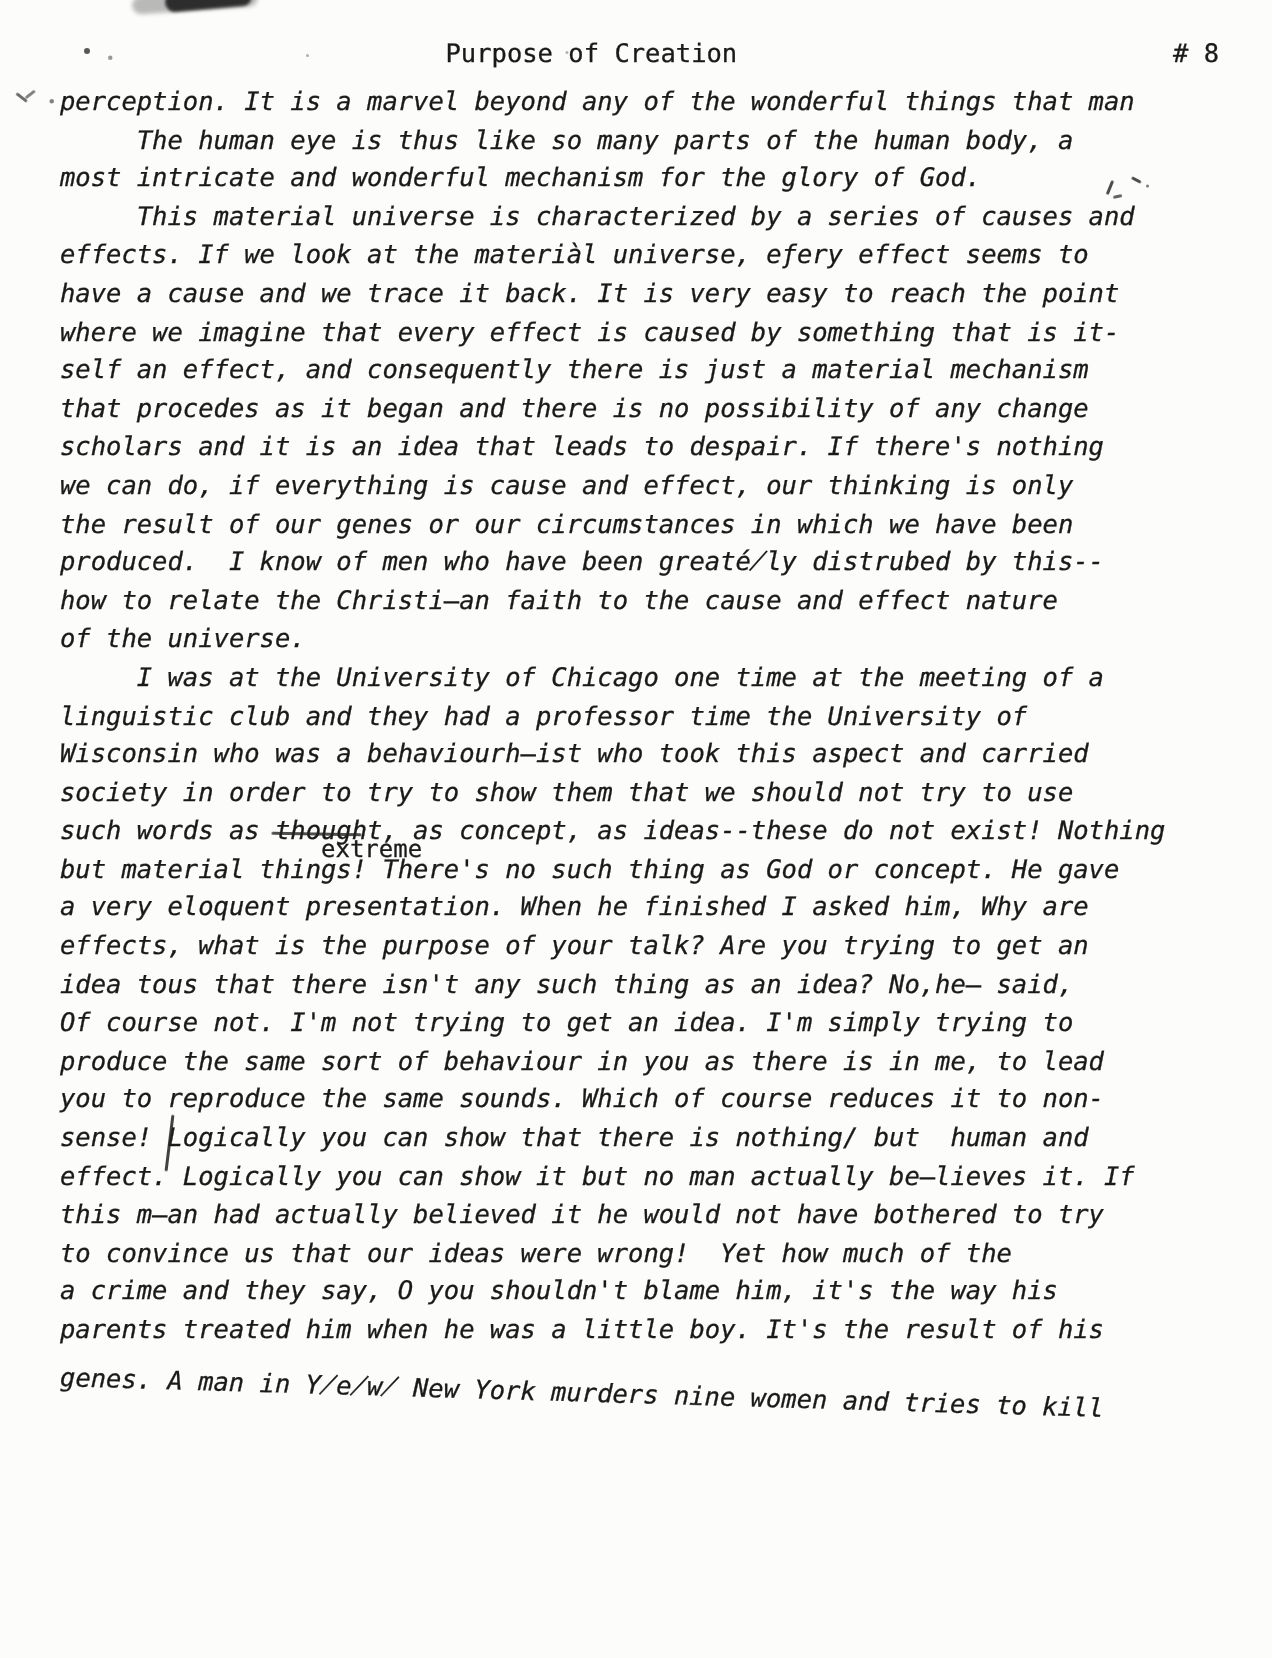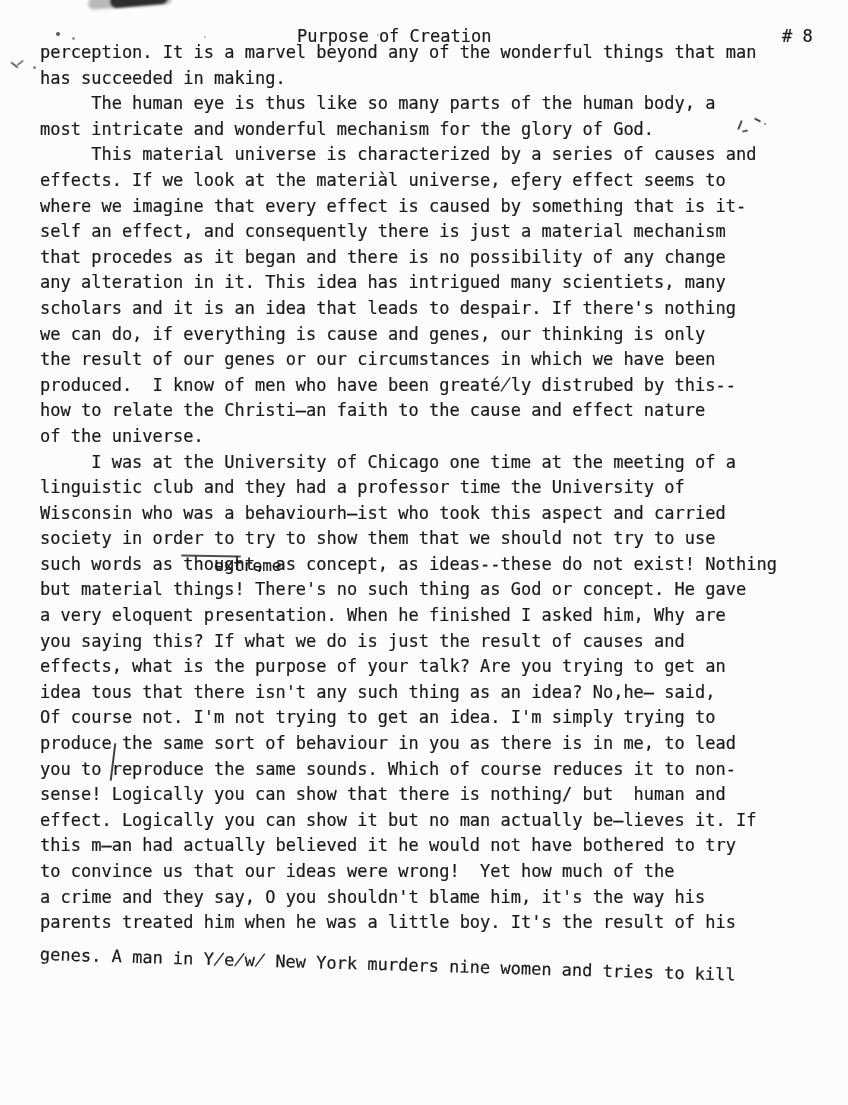--- a/index.html
+++ b/index.html
@@ -8,21 +8,21 @@
     background:#fcfcfa;
     font-family:"DejaVu Sans Mono",monospace;
     color:#1a1a1a;
     overflow:hidden;
     position:relative;
   }
   .page{position:absolute;inset:0;}
   .header{position:absolute;top:26px;left:0;width:848px;height:22px;font-size:17px;}
   .title{position:absolute;left:297px;top:0;white-space:pre;}
   .pagenum{position:absolute;left:782px;top:0;white-space:pre;}
-  .body-lines{position:absolute;top:40px;left:40px;width:790px;}
+  .body-lines{position:absolute;top:56px;left:40px;width:790px;font-style:italic;}
   .line{
     white-space:pre;
     font-size:17px;
     line-height:25.6px;
     height:25.6px;
     -webkit-text-stroke:0.2px #1a1a1a;
   }
   .line.sloped{
     margin-top:6px;
     transform:rotate(1.7deg);
@@ -41,43 +41,41 @@
 
 <div class="page">
 
   <div class="header">
     <span class="title text">Purpose of Creation</span>
     <span class="pagenum text"># 8</span>
   </div>
 
   <div class="body-lines">
       <div class="line">perception. It is a marvel beyond any of the wonderful things that man</div>
-      <div class="line">has succeeded in making.</div>
       <div class="line">     The human eye is thus like so many parts of the human body, a</div>
       <div class="line">most intricate and wonderful mechanism for the glory of God.</div>
       <div class="line">     This material universe is characterized by a series of causes and</div>
       <div class="line">effects. If we look at the materiàl universe, eƒery effect seems to</div>
+      <div class="line">have a cause and we trace it back. It is very easy to reach the point</div>
       <div class="line">where we imagine that every effect is caused by something that is it-</div>
       <div class="line">self an effect, and consequently there is just a material mechanism</div>
       <div class="line">that procedes as it began and there is no possibility of any change</div>
-      <div class="line">any alteration in it. This idea has intrigued many scientiets, many</div>
       <div class="line">scholars and it is an idea that leads to despair. If there's nothing</div>
-      <div class="line">we can do, if everything is cause and genes, our thinking is only</div>
+      <div class="line">we can do, if everything is cause and effect, our thinking is only</div>
       <div class="line">the result of our genes or our circumstances in which we have been</div>
       <div class="line">produced.  I know of men who have been greaté̸ly distrubed by this--</div>
       <div class="line">how to relate the Christi̶an faith to the cause and effect nature</div>
       <div class="line">of the universe.</div>
       <div class="line">     I was at the University of Chicago one time at the meeting of a</div>
       <div class="line">linguistic club and they had a professor time the University of</div>
       <div class="line">Wisconsin who was a behaviourh̶ist who took this aspect and carried</div>
       <div class="line">society in order to try to show them that we should not try to use</div>
       <div class="line">such words as thought, as concept, as ideas--these do not exist! Nothing</div>
       <div class="line">but material things! There's no such thing as God or concept. He gave</div>
       <div class="line">a very eloquent presentation. When he finished I asked him, Why are</div>
-      <div class="line">you saying this? If what we do is just the result of causes and</div>
       <div class="line">effects, what is the purpose of your talk? Are you trying to get an</div>
       <div class="line">idea tous that there isn't any such thing as an idea? No,he̶ said,</div>
       <div class="line">Of course not. I'm not trying to get an idea. I'm simply trying to</div>
       <div class="line">produce the same sort of behaviour in you as there is in me, to lead</div>
       <div class="line">you to reproduce the same sounds. Which of course reduces it to non-</div>
       <div class="line">sense! Logically you can show that there is nothing/ but  human and</div>
       <div class="line">effect. Logically you can show it but no man actually be̶lieves it. If</div>
       <div class="line">this m̶an had actually believed it he would not have bothered to try</div>
       <div class="line">to convince us that our ideas were wrong!  Yet how much of the</div>
       <div class="line">a crime and they say, O you shouldn't blame him, it's the way his</div>

